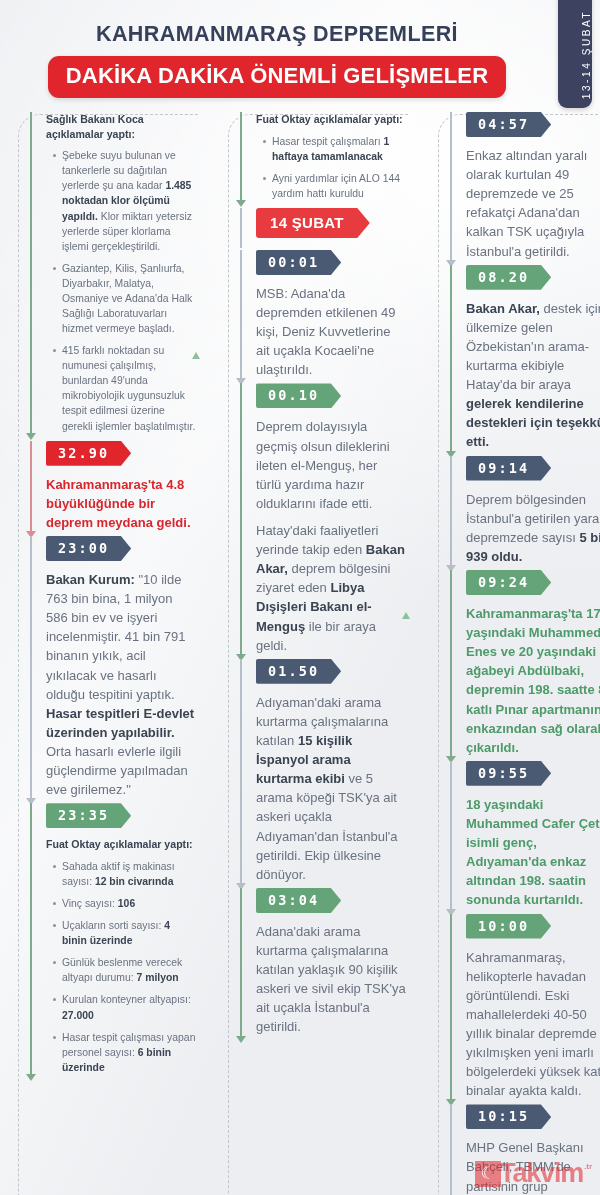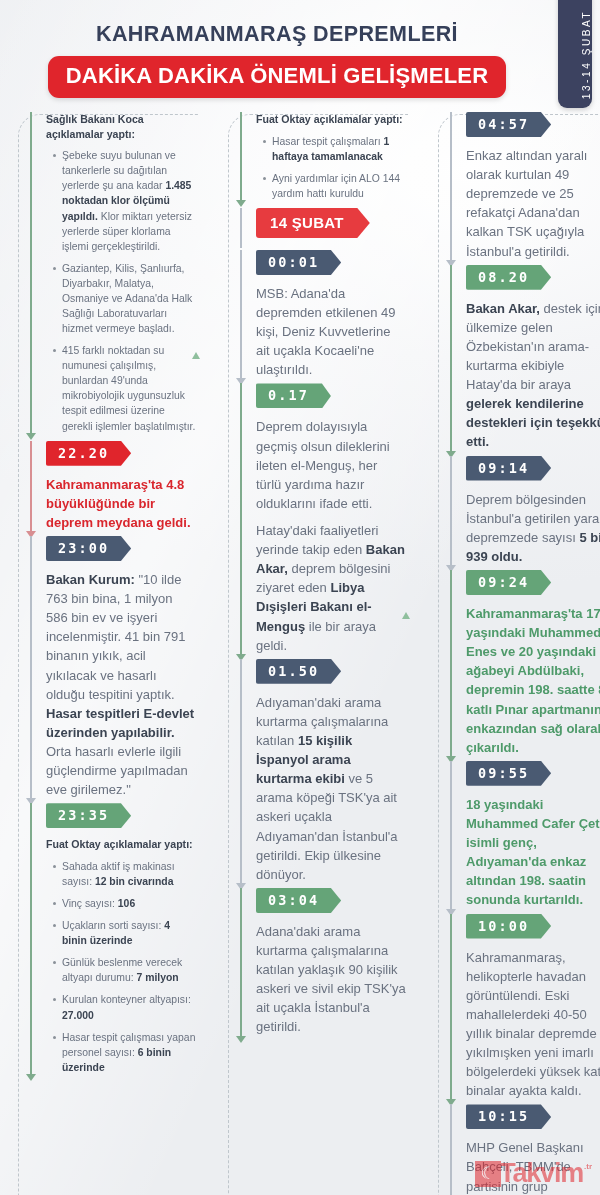--- a/index.html
+++ b/index.html
@@ -342,21 +342,21 @@
               <ul class="bullets">
                 <li>Şebeke suyu bulunan ve tankerlerle su dağıtılan yerlerde şu ana kadar <b>1.485 noktadan klor ölçümü yapıldı.</b> Klor miktarı yetersiz yerlerde süper klorlama işlemi gerçekleştirildi.</li>
                 <li>Gaziantep, Kilis, Şanlıurfa, Diyarbakır, Malatya, Osmaniye ve Adana'da Halk Sağlığı Laboratuvarları hizmet vermeye başladı.</li>
                 <li>415 farklı noktadan su numunesi çalışılmış, bunlardan 49'unda mikrobiyolojik uygunsuzluk tespit edilmesi üzerine gerekli işlemler başlatılmıştır.</li>
               </ul>
             </div>
           </div>
           <div class="block">
             <div class="block-line red"></div>
             <div class="arrow-down red"></div>
-            <div class="block-body"><div class="badge red">22.20</div><div class="para red-text">Kahramanmaraş'ta <b>4.8 büyüklüğünde bir deprem meydana geldi.</b></div></div>
+            <div class="block-body"><div class="badge red">32.90</div><div class="para red-text">Kahramanmaraş'ta <b>4.8 büyüklüğünde bir deprem meydana geldi.</b></div></div>
           </div>
           <div class="block">
             <div class="block-line slate"></div>
             <div class="arrow-down slate"></div>
             <div class="block-body"><div class="badge slate">23:00</div><div class="para "><b>Bakan Kurum:</b> "10 ilde 763 bin bina, 1 milyon 586 bin ev ve işyeri incelenmiştir. 41 bin 791 binanın yıkık, acil yıkılacak ve hasarlı olduğu tespitini yaptık. <b>Hasar tespitleri E-devlet üzerinden yapılabilir.</b> Orta hasarlı evlerle ilgili güçlendirme yapılmadan eve girilemez."</div></div>
           </div>
           <div class="block">
             <div class="block-line green"></div>
             <div class="arrow-down green"></div>
             <div class="block-body"><div class="badge green">23:35</div><div class="lead">Fuat Oktay açıklamalar yaptı:</div><ul class="bullets">
@@ -392,21 +392,21 @@
             <div class="block-body"><div class="badge-day">14 ŞUBAT</div></div>
           </div>
           <div class="block">
             <div class="block-line slate"></div>
             <div class="arrow-down slate"></div>
             <div class="block-body"><div class="badge slate">00:01</div><div class="para ">MSB: Adana'da depremden etkilenen 49 kişi, Deniz Kuvvetlerine ait uçakla Kocaeli'ne ulaştırıldı.</div></div>
           </div>
           <div class="block">
             <div class="block-line green"></div>
             <div class="arrow-down green"></div>
-            <div class="block-body"><div class="badge green">0.17</div><div class="para ">Deprem dolayısıyla geçmiş olsun dileklerini ileten el-Menguş, her türlü yardıma hazır olduklarını ifade etti.</div><div class="para ">Hatay'daki faaliyetleri yerinde takip eden <b>Bakan Akar,</b> deprem bölgesini ziyaret eden <b>Libya Dışişleri Bakanı el-Menguş</b> ile bir araya geldi.</div></div>
+            <div class="block-body"><div class="badge green">00.10</div><div class="para ">Deprem dolayısıyla geçmiş olsun dileklerini ileten el-Menguş, her türlü yardıma hazır olduklarını ifade etti.</div><div class="para ">Hatay'daki faaliyetleri yerinde takip eden <b>Bakan Akar,</b> deprem bölgesini ziyaret eden <b>Libya Dışişleri Bakanı el-Menguş</b> ile bir araya geldi.</div></div>
           </div>
           <div class="block">
             <div class="block-line slate"></div>
             <div class="arrow-down slate"></div>
             <div class="block-body"><div class="badge slate">01.50</div><div class="para ">Adıyaman'daki arama kurtarma çalışmalarına katılan <b>15 kişilik İspanyol arama kurtarma ekibi</b> ve 5 arama köpeği TSK'ya ait askeri uçakla Adıyaman'dan İstanbul'a getirildi. Ekip ülkesine dönüyor.</div></div>
           </div>
           <div class="block">
             <div class="block-line green"></div>
             <div class="arrow-down green"></div>
             <div class="block-body"><div class="badge green">03:04</div><div class="para ">Adana'daki arama kurtarma çalışmalarına katılan yaklaşık 90 kişilik askeri ve sivil ekip TSK'ya ait uçakla İstanbul'a getirildi.</div></div>

